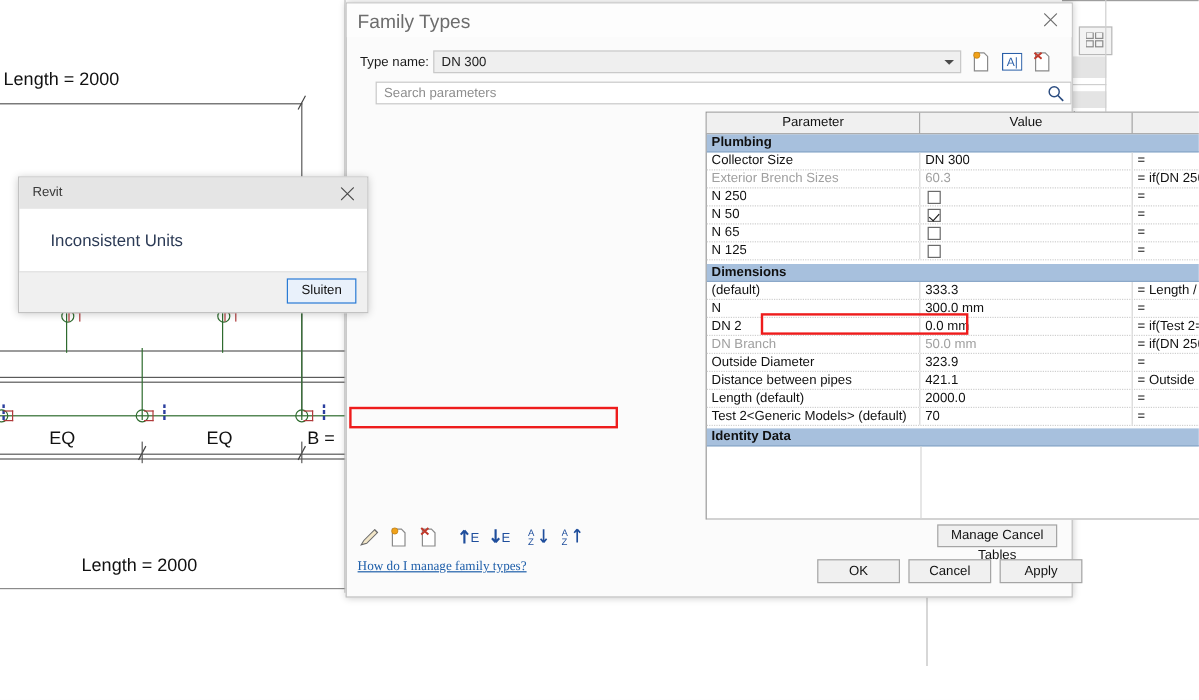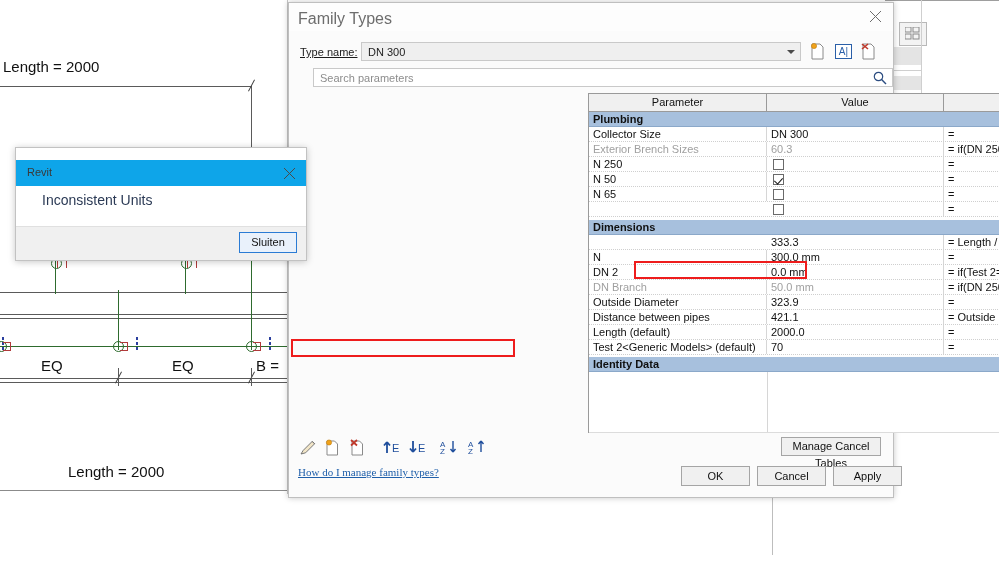--- a/index.html
+++ b/index.html
@@ -39,21 +39,21 @@
   #ft{
     position:absolute;left:288px;top:2px;width:604px;height:494px;
     background:#fbfbfb;border:1px solid #bfbfbf;
     box-shadow:0 0 6px rgba(0,0,0,.22);
   }
   #ft-title{position:absolute;left:0;top:0;width:100%;height:28px;background:#fdfdfd;}
   #ft-title .t{position:absolute;left:9px;top:7px;font-size:16px;color:#6d6d6d;}
   #ft-close{position:absolute;right:6px;top:4px;width:22px;height:20px;cursor:default;}
   #ft-close svg{position:absolute;left:5px;top:4px;}
 
-  .lbl{position:absolute;font-size:11px;color:#1b1b1b;text-decoration:underline;}
+  .lbl{position:absolute;font-size:11px;color:#1b1b1b;}
   .tbox{position:absolute;background:#efefef;border:1px solid #c9c9c9;box-sizing:border-box;}
   .tbox .v{position:absolute;left:6px;top:3px;font-size:11px;color:#222;}
   .dd-arrow{position:absolute;right:5px;top:7px;width:0;height:0;
      border-left:4px solid transparent;border-right:4px solid transparent;border-top:4px solid #4a4a4a;}
 
   .iconbtn{position:absolute;width:22px;height:22px;}
   .srchbox{position:absolute;background:#fff;border:1px solid #c9c9c9;box-sizing:border-box;}
   .srchbox .ph{position:absolute;left:6px;top:3px;font-size:11px;color:#8d8d8d;}
 
   
@@ -76,21 +76,21 @@
 
   .tbtn{position:absolute;width:20px;height:20px;}
   .lnk{position:absolute;font-size:11px;color:#1f5faa;text-decoration:underline;font-family:Liberation Serif, serif;}
   .btn{position:absolute;background:#f0f0f0;border:1px solid #a5a5a5;box-sizing:border-box;
        font-size:11px;text-align:center;color:#111;}
   .btn span{display:block;}
 
   
   #rv{position:absolute;left:15px;top:147px;width:290px;height:112px;background:#fff;
       border:1px solid #c2c2c2;box-shadow:0 1px 7px rgba(0,0,0,.22);}
-  #rv-bar{position:absolute;left:0;top:12px;width:100%;height:26px;background:#0ea5e9;}
+  #rv-bar{position:absolute;left:0;top:0;width:100%;height:26px;background:#e5e5e5;}
   #rv-bar .t{position:absolute;left:11px;top:6px;font-size:11px;color:#3a3a3a;}
   #rv-x{position:absolute;right:6px;top:4px;width:20px;height:18px;}
   #rv-msg{position:absolute;left:26px;top:44px;font-size:14px;color:#2b3a55;}
   #rv-foot{position:absolute;left:0;bottom:0;width:100%;height:33px;background:#f0f0f0;border-top:1px solid #e0e0e0;margin-top:46px;}
   #rv-btn{position:absolute;right:9px;top:5px;width:58px;height:21px;background:#e9f1fb;
      border:1px solid #2a7bd4;box-sizing:border-box;font-size:11px;line-height:19px;text-align:center;color:#111;}
 </style>
 </head>
 <body>
 
@@ -290,34 +290,40 @@
         </div>
       <div class="c-val">
           <span class="cb"></span>
         </div>
       <div class="c-for">
           <span class="cell">=</span>
         </div>
 
     </div>
     <div class="row" style="left:0;top:108px;width:579px;">
+      <div class="c-par">
+          <span class="cell">N 125</span>
+        </div>
       <div class="c-val">
           <span class="cb"></span>
         </div>
       <div class="c-for">
           <span class="cell">=</span>
         </div>
 
     </div>
 
     <div class="grp" style="left:0;top:126px;width:579px;">
       <span class="gt">Dimensions</span>
 
     </div>
     <div class="row" style="left:0;top:141px;width:579px;">
+      <div class="c-par">
+          <span class="cell">(default)</span>
+        </div>
       <div class="c-val">
           <span class="cell">333.3</span>
         </div>
       <div class="c-for">
           <span class="cell">= Length / 6</span>
         </div>
 
     </div>
     <div class="row" style="left:0;top:156px;width:579px;">
       <div class="c-par">

